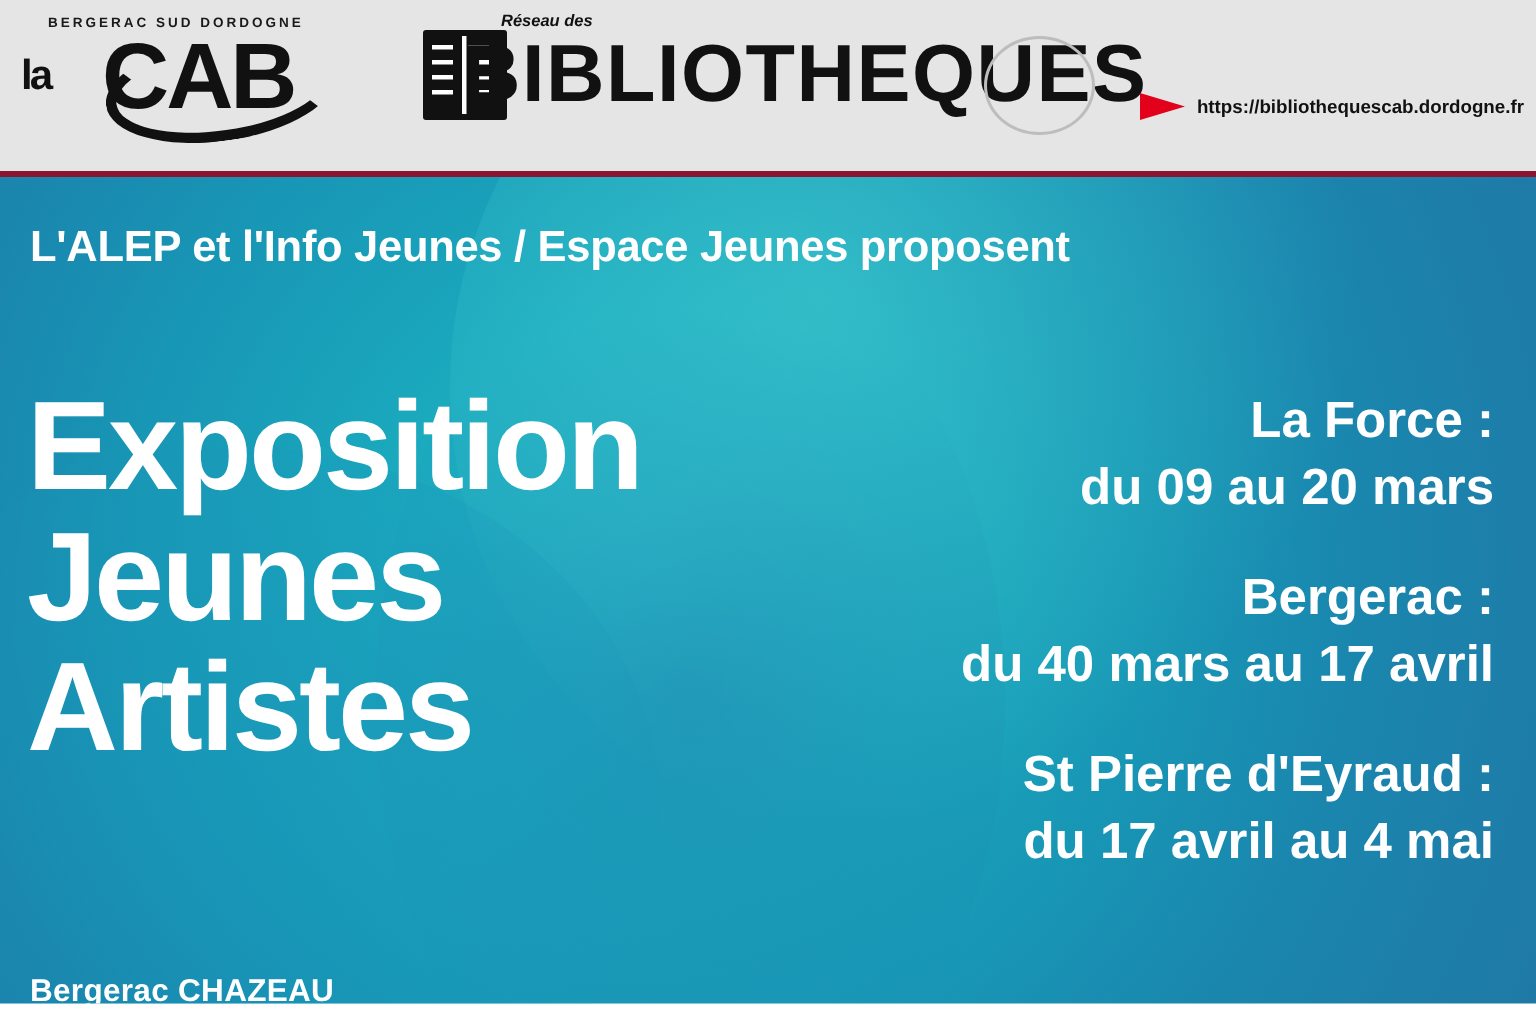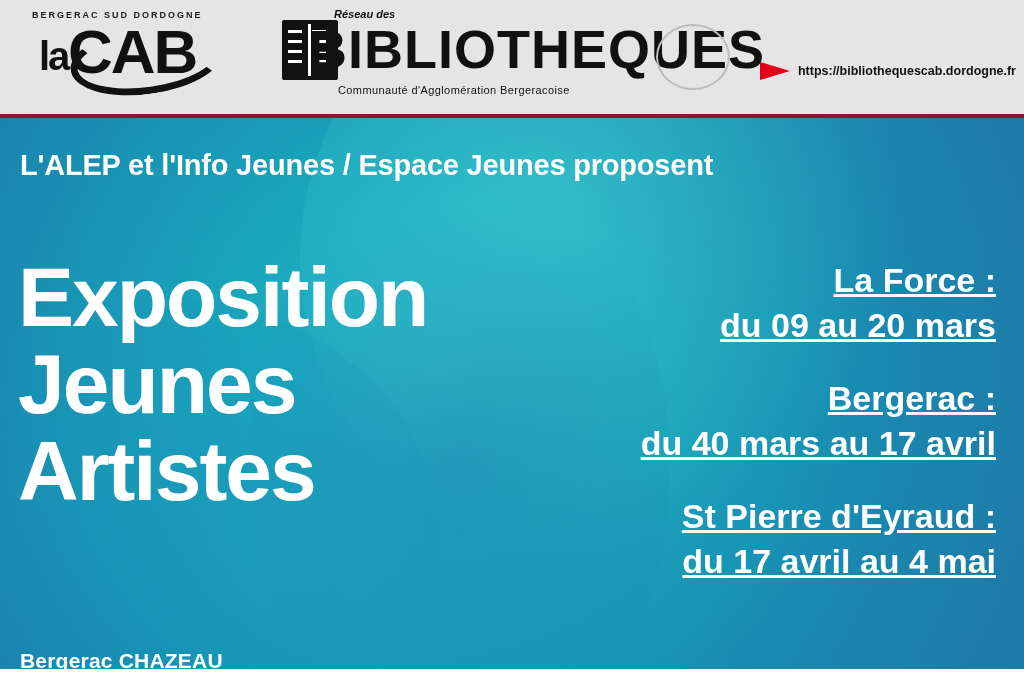--- a/index.html
+++ b/index.html
@@ -48,25 +48,24 @@
   }
   .cab-main {
     position: relative;
     margin-top: -2px;
     height: 70px;
   }
   .cab-la {
     position: absolute;
     left: 4px;
     top: 16px;
-    font-size: 40px;
+    font-size: 28px;
     font-weight: bold;
     color: #111;
     letter-spacing: -2px;
-    margin-left: 25px;
   }
   .cab-word {
     position: absolute;
     left: 58px;
     top: 0px;
     font-size: 62px;
     font-weight: bold;
     color: #111;
     letter-spacing: -2px;
     line-height: 68px;
@@ -246,21 +245,21 @@
     position: absolute;
     right: 28px;
     top: 140px;
     width: 520px;
     text-align: right;
     color: #ffffff;
     font-weight: bold;
     font-size: 34px;
     line-height: 45px;
   }
-  .date-block { margin-bottom: 28px; text-decoration: underline; }
+  .date-block { margin-bottom: 28px; }
   .date-block:last-child { margin-bottom: 0; }
 
   .footer-name {
     position: absolute;
     left: 20px;
     bottom: -4px;
     color: #ffffff;
     font-weight: bold;
     font-size: 21px;
     letter-spacing: .2px;
@@ -279,21 +278,20 @@
         <span class="cab-la">la</span>
         <span class="cab-word">CAB</span>
         <span class="cab-swoosh"></span>
       </div>
     </div>
 
     <div class="logo-biblio">
       <span class="biblio-book"></span>
       <span class="biblio-reseau">Réseau des</span>
       <span class="biblio-title">BIBLIOTHEQUES</span>
-      <span class="biblio-sub">Communauté d'Agglomération Bergeracoise</span>
       <span class="biblio-circle"></span>
     </div>
 
     <div class="url-block">
       <span class="url-arrow"></span>
       <span class="url-text">https://bibliothequescab.dordogne.fr</span>
     </div>
 
   </div>
 

